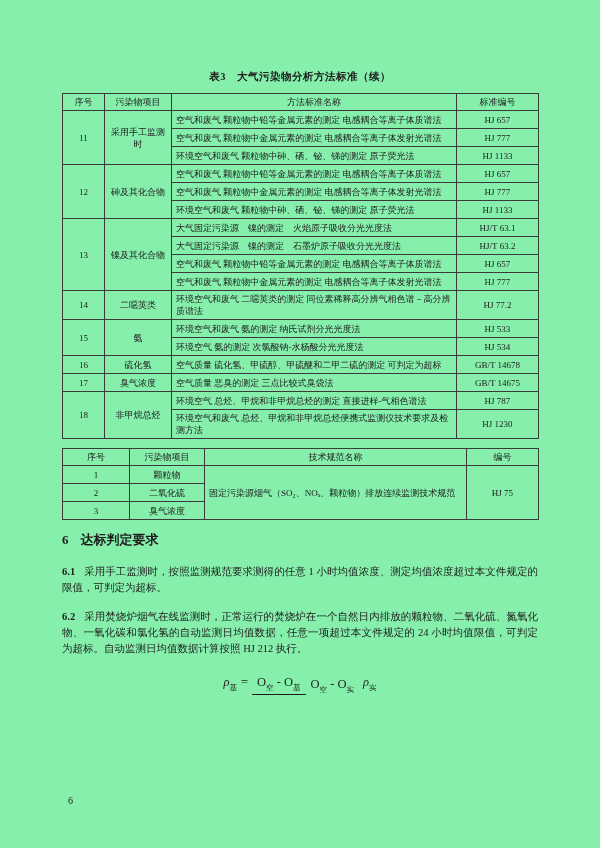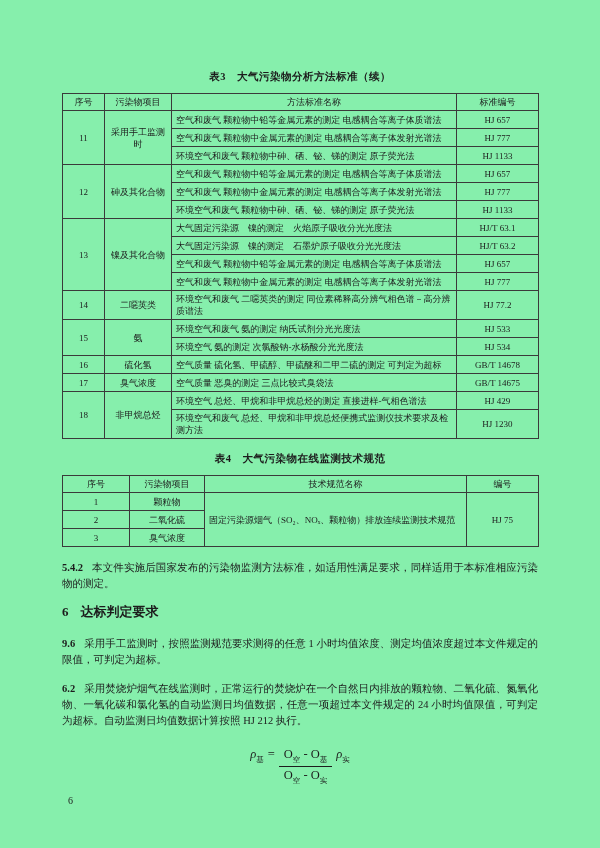--- a/index.html
+++ b/index.html
@@ -24,21 +24,21 @@
   tr.h td { height:17px; }
   tr.r td { height:18px; }
 
   .para { font-size:10.5px; line-height:16px; text-align:justify; margin-top:13px; }
   .pnum { font-weight:bold; margin-right:9px; white-space:nowrap; }
   .sec-head { font-size:13px; font-weight:bold; margin-top:11px; }
   .sec-head .pnum { margin-right:12px; }
 
   .formula { margin-top:18px; text-align:center; font-size:12.5px; }
   .formula .row { display:inline-flex; gap:4px; }
-  .frac { display:inline-flex; flex-direction:column; align-items:center; vertical-align:middle; }
+  .frac { display:inline-flex; align-items:center; vertical-align:middle; }
   .frac .num { display:block; border-bottom:1px solid #1c1c1c; padding:0 5px 1px; }
   .frac .den { display:block; padding:1px 5px 0; }
   .formula sub { font-size:7.5px; }
   .rho { font-style:italic; }
 
   .page-num { position:absolute; left:68px; top:795px; font-size:10px; }
 </style>
 </head>
 <body>
 
@@ -140,30 +140,29 @@
         <td class="c">17</td>
         <td class="c">臭气浓度</td>
         <td class="l">空气质量 恶臭的测定 三点比较式臭袋法</td>
         <td class="c">GB/T 14675</td>
       </tr>
 
       <tr class="r">
         <td class="c" rowspan="2">18</td>
         <td class="c" rowspan="2">非甲烷总烃</td>
         <td class="l">环境空气 总烃、甲烷和非甲烷总烃的测定 直接进样-气相色谱法</td>
-        <td class="c">HJ 429</td>
+        <td class="c">HJ 787</td>
       </tr>
       <tr class="r">
         <td class="l">环境空气和废气 总烃、甲烷和非甲烷总烃便携式监测仪技术要求及检测方法</td>
         <td class="c">HJ 1230</td>
       </tr>
     </tbody>
       </table>
 
-    <div class="tbl-title t4-title">表4　大气污染物在线监测技术规范</div>
 
     <table>
       <colgroup>
           <col style="width:67px">
           <col style="width:75px">
           <col style="width:262px">
           <col style="width:72px">
         </colgroup>
       <tbody>
           <tr class="h">
@@ -182,25 +181,24 @@
         <td class="c">2</td>
         <td class="c">二氧化硫</td>
       </tr>
       <tr class="r">
         <td class="c">3</td>
         <td class="c">臭气浓度</td>
       </tr>
     </tbody>
       </table>
 
-    <p class="para"><span class="pnum">5.4.2</span><span>本文件实施后国家发布的污染物监测方法标准，如适用性满足要求，同样适用于本标准相应污染物的测定。</span></p>
 
     <div class="sec-head"><span class="pnum">6</span><span>达标判定要求</span></div>
 
-    <p class="para" style="margin-top:15px"><span class="pnum">9.6</span><span>采用手工监测时，按照监测规范要求测得的任意 1 小时均值浓度、测定均值浓度超过本文件规定的限值，可判定为超标。</span></p>
+    <p class="para" style="margin-top:15px"><span class="pnum">6.1</span><span>采用手工监测时，按照监测规范要求测得的任意 1 小时均值浓度、测定均值浓度超过本文件规定的限值，可判定为超标。</span></p>
 
     <p class="para" style=""><span class="pnum">6.2</span><span>采用焚烧炉烟气在线监测时，正常运行的焚烧炉在一个自然日内排放的颗粒物、二氧化硫、氮氧化物、一氧化碳和氯化氢的自动监测日均值数据，任意一项超过本文件规定的 24 小时均值限值，可判定为超标。自动监测日均值数据计算按照 HJ 212 执行。</span></p>
 
 
     <div class="formula">
       <span class="row">
         <span><span class="rho">ρ</span><sub>基</sub></span>
         <span>=</span>
         <span class="frac">
           <span class="num"><span>O</span><sub>空</sub> <span>-</span> <span>O</span><sub>基</sub></span>

